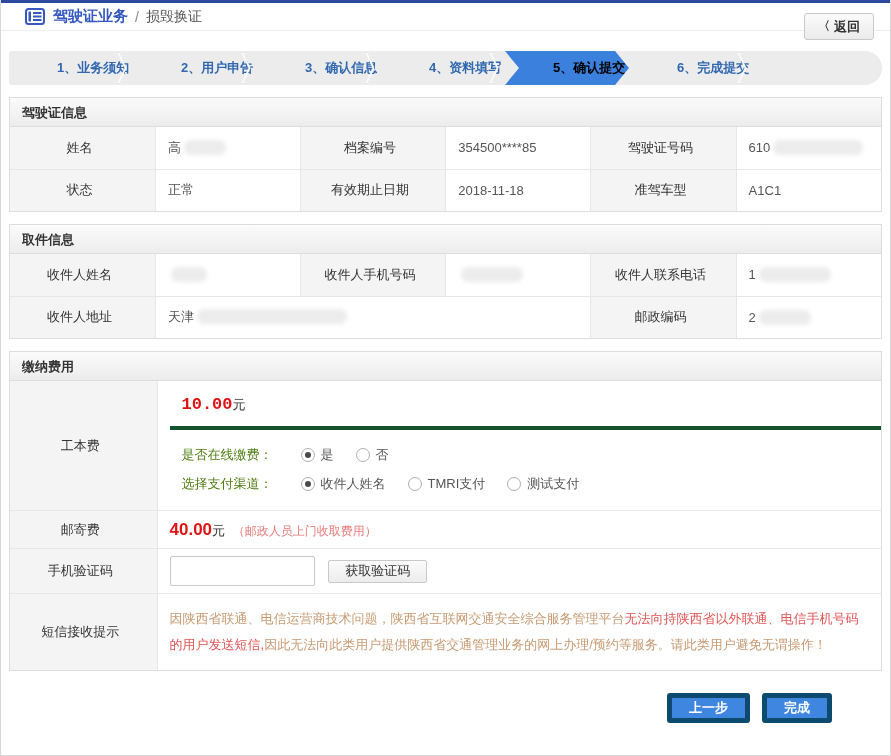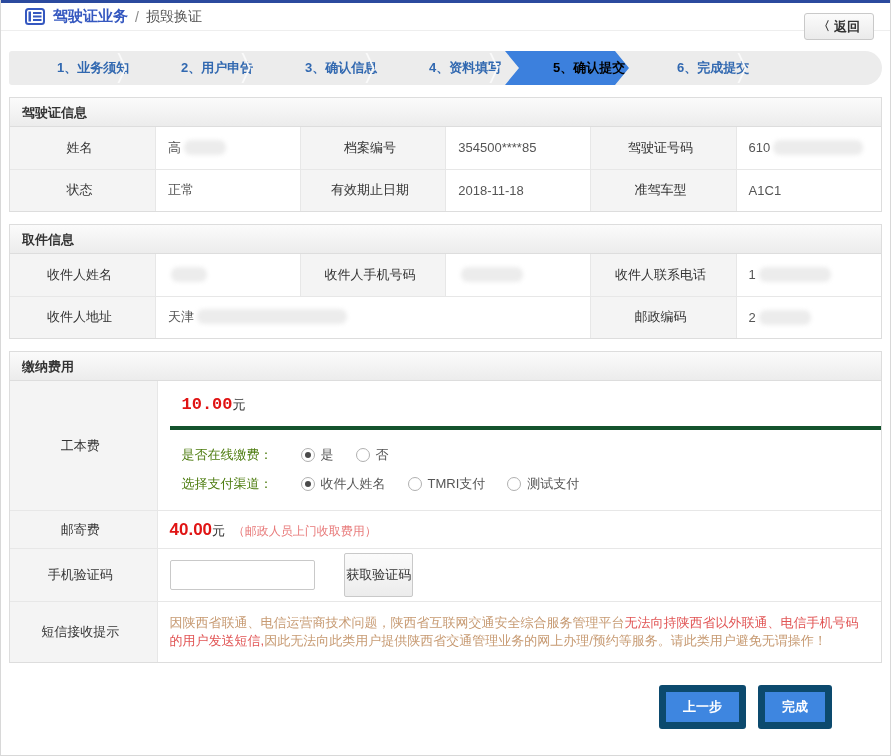--- a/index.html
+++ b/index.html
@@ -64,28 +64,28 @@
   .pay-row{display:flex;align-items:center;height:29px;color:#555;font-size:13px;}
   .pay-row .q{margin-right:28px;color:#4d7c0f;}
   .radio{width:14px;height:14px;border:1px solid #b0b0b0;border-radius:50%;display:inline-block;background:#fff;
     position:relative;margin-right:6px;flex:none;cursor:pointer;}
   .radio.selected::after{content:'';position:absolute;left:3px;top:3px;right:3px;bottom:3px;background:#4a4a4a;border-radius:50%;}
   .opt{display:flex;align-items:center;margin-right:22px;cursor:pointer;}
   .note{color:var(--note-red);font-size:12px;margin-left:4px;}
   .post-row td{height:38px;}
   .captcha-row td{height:45px;}
   .captcha-input{width:145px;height:30px;border:1px solid #c9c9c9;border-radius:2px;padding:0 8px;font-size:13px;vertical-align:middle;}
-  .captcha-btn{height:44px;margin-left:26px;padding:0 1px;background:linear-gradient(#fbfbfb,#ececec);
+  .captcha-btn{height:23px;margin-left:10px;padding:0 16px;background:linear-gradient(#fbfbfb,#ececec);
     border:1px solid #c9c9c9;border-radius:2px;font-size:13px;color:#333;cursor:pointer;vertical-align:middle;}
-  .sms-cell{line-height:18px;padding:12px;font-size:13px;}
+  .sms-cell{line-height:26px;padding:12px;font-size:13px;}
   .sms-tan{color:var(--notice-tan);}
   .sms-red{color:var(--notice-red);}
   
   .footer{margin-top:22px;display:flex;justify-content:flex-end;padding-right:58px;gap:12px;}
-  .btn-primary{height:44px;padding:0 17px;background:var(--btn-blue);border:7px solid #0c4a6e;border-radius:3px;
+  .btn-primary{height:30px;padding:0 17px;background:var(--btn-blue);border:5px solid #0c4a6e;border-radius:3px;
     color:#fff;font-size:13px;font-weight:bold;cursor:pointer;}
 </style>
 </head>
 <body>
 
 <div class="page">
   <div class="top-strip"></div>
 
   <div class="header">
     <span class="app-icon">

